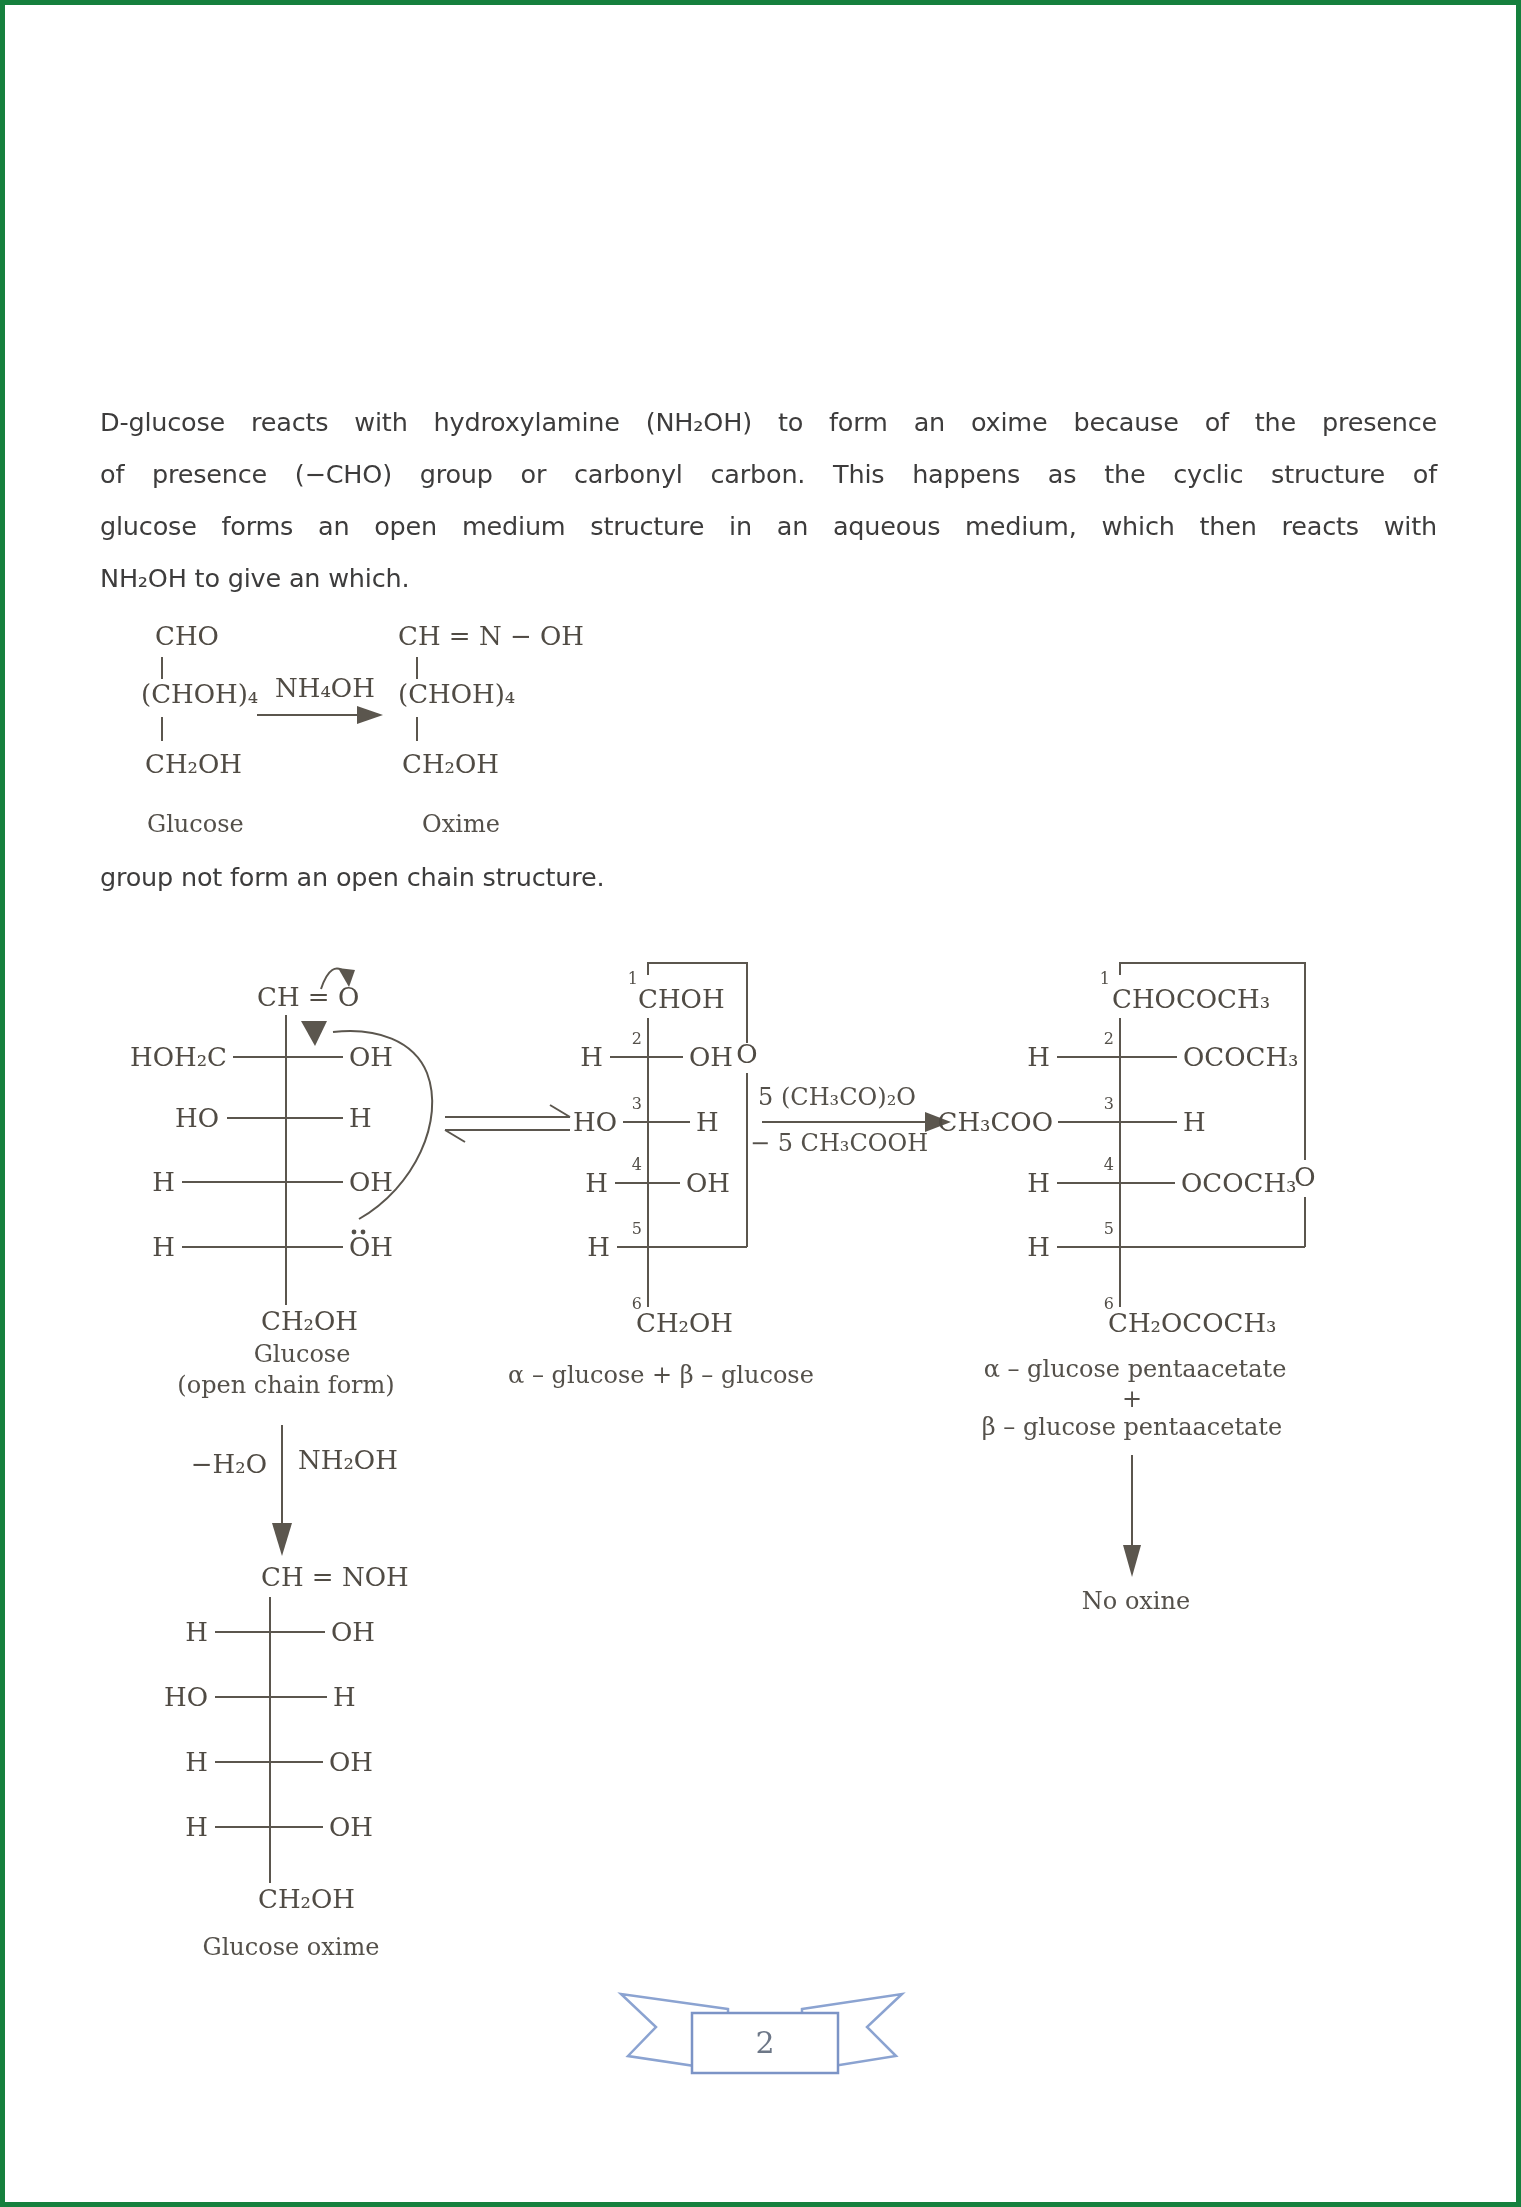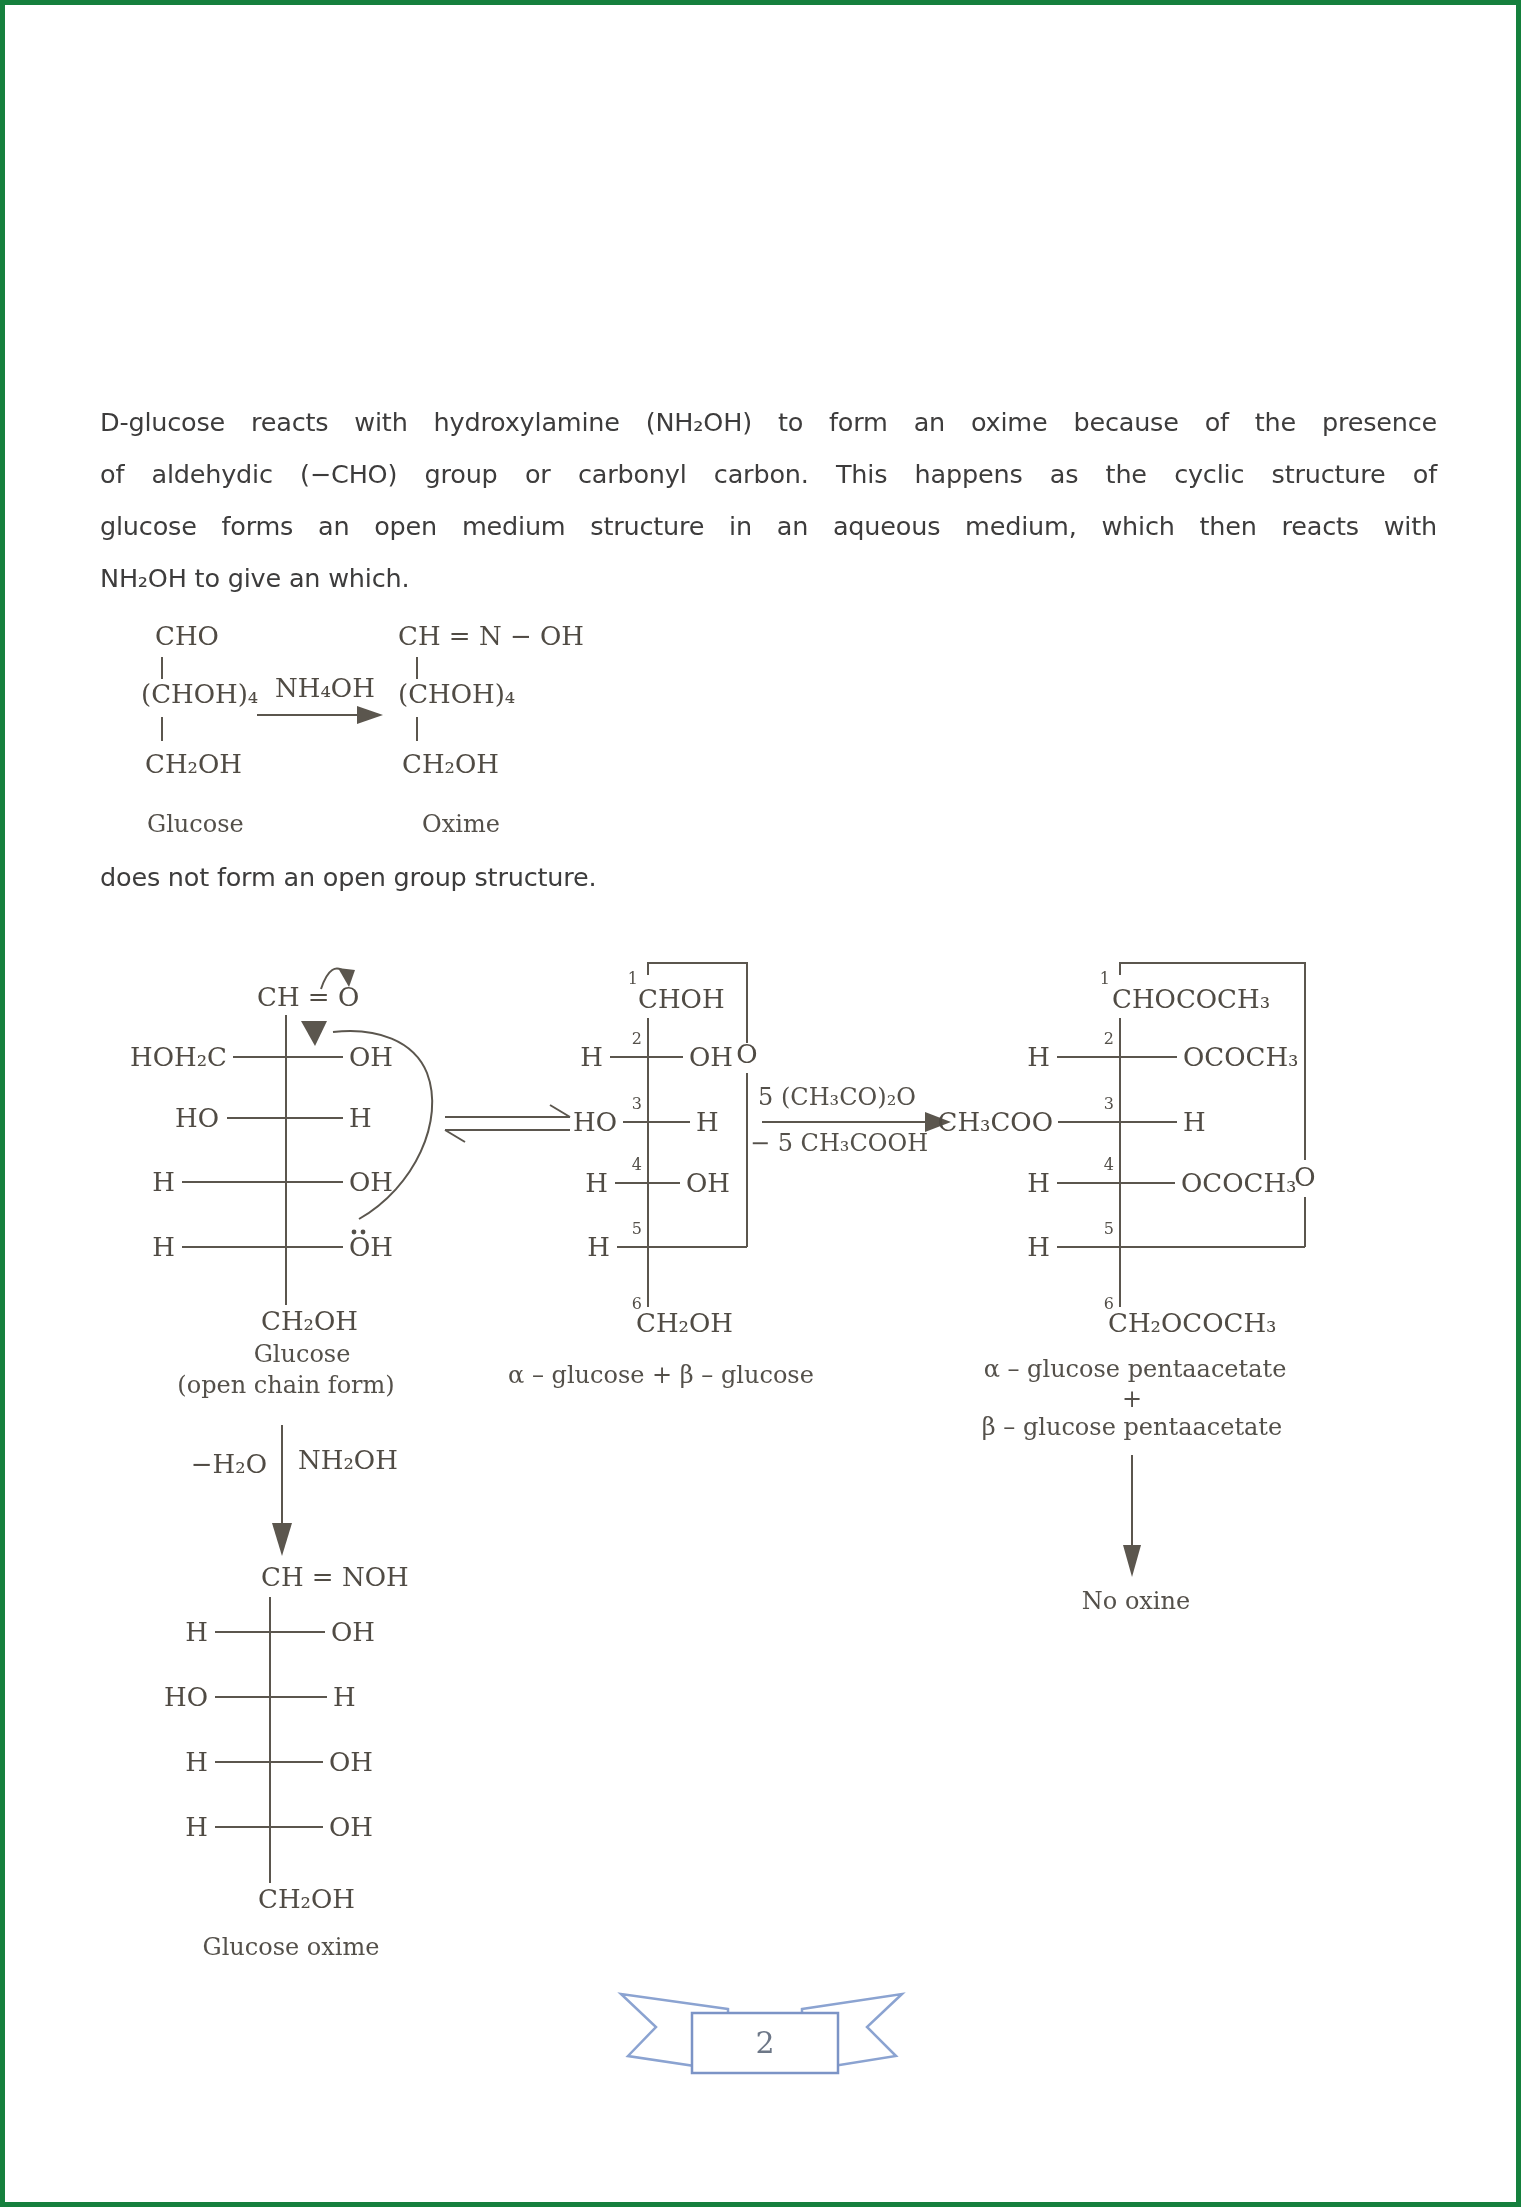--- a/index.html
+++ b/index.html
@@ -25,27 +25,27 @@
   svg .ribbon{stroke:#8ba3d1; stroke-width:2.5; fill:#ffffff;}
   svg .ribbon-box{stroke:#7c94c6; stroke-width:2.5; fill:#ffffff;}
 </style>
 </head>
 <body>
 
 <div class="page">
 
   <div class="para p1">
     <div class="jline">D-glucose reacts with hydroxylamine (NH₂OH) to form an oxime because of the presence</div>
-    <div class="jline">of aldehydic (−CHO) group or carbonyl carbon. This happens as the cyclic structure of</div>
+    <div class="jline">of presence (−CHO) group or carbonyl carbon. This happens as the cyclic structure of</div>
     <div class="jline">glucose forms an open medium structure in an aqueous medium, which then reacts with</div>
     <div class="jline short">NH₂OH to give an which.</div>
   </div>
 
   <div class="para p2">
-    <div class="jline short">does not form an open group structure.</div>
+    <div class="jline short">group not form an open chain structure.</div>
   </div>
 
   <svg width="1521" height="2207" viewBox="0 0 1521 2207">
 
     <g>
       <text x="150" y="640">CHO</text>
       <line x1="157" y1="652" x2="157" y2="674"></line>
       <text x="136" y="698">(CHOH)₄</text>
       <line x1="157" y1="712" x2="157" y2="736"></line>
       <text x="140" y="768">CH₂OH</text>

